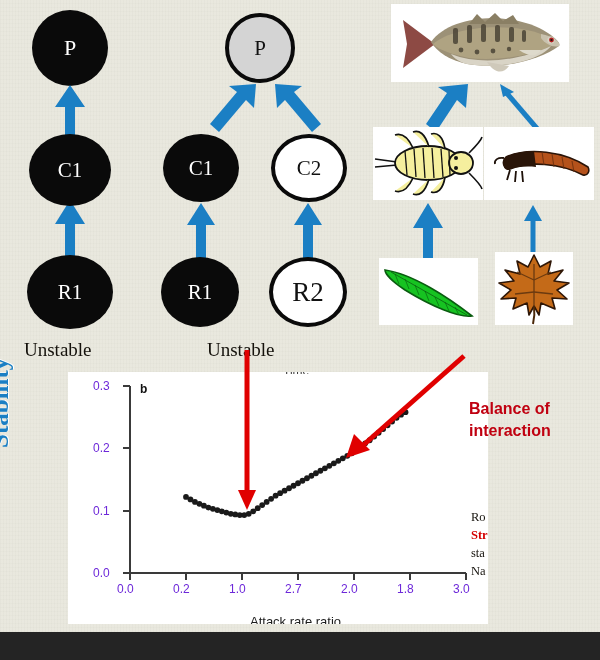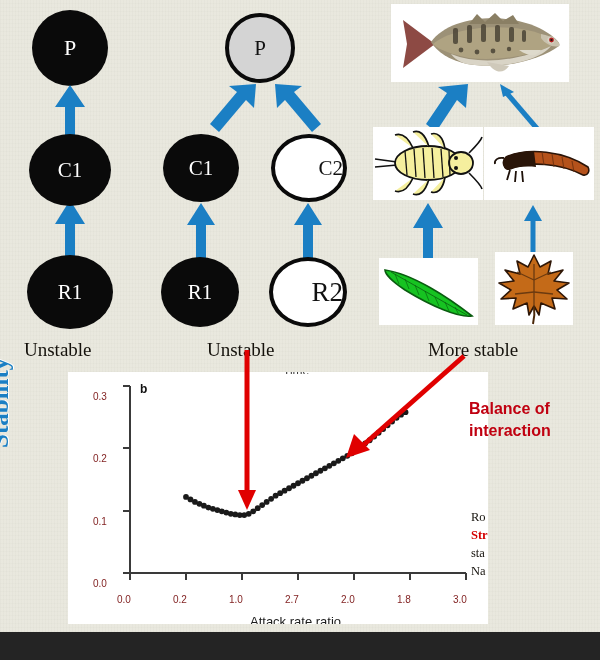--- a/index.html
+++ b/index.html
@@ -17,40 +17,40 @@
       #e9e8dd;
   }
   .node{
     position:absolute;border-radius:50%;
     display:flex;align-items:center;justify-content:center;
     font-family:"Liberation Serif", serif;
     box-sizing:border-box;
   }
   .node span{line-height:1;}
   .node.filled{background:#0a0a0a;color:#ffffff;}
-  .node.open{background:#ffffff;color:#111111;border:4px solid #0a0a0a;justify-content:flex-end;}
+  .node.open{background:#ffffff;color:#111111;border:4px solid #0a0a0a;}
   .node.gray{background:#d4d4d4;color:#111111;border:4px solid #0a0a0a;}
 
   .arrow{position:absolute;}
   .label-stab{
     position:absolute;font-family:"Liberation Serif", serif;
     font-size:19px;color:#15120c;white-space:nowrap;text-align:center;
   }
   .photo{
     position:absolute;background:#ffffff;overflow:hidden;
     display:flex;align-items:center;justify-content:center;
   }
   
   #chart{
     position:absolute;left:68px;top:372px;width:420px;height:252px;
     background:#ffffff;overflow:hidden;
   }
   .tick-lab{
     position:absolute;font-family:"Liberation Sans", sans-serif;
-    font-size:10px;color:#7f1d1d;white-space:nowrap;margin-top:12px;
+    font-size:12px;color:#6d28d9;white-space:nowrap;
   }
   .axis-title{
     position:absolute;font-family:"Liberation Sans", sans-serif;
     font-size:13px;color:#1c1c1c;white-space:nowrap;margin-top:12px;
   }
   .panel-letter{
     position:absolute;font-family:"Liberation Sans", sans-serif;
     font-size:12px;font-weight:bold;color:#111;
   }
   #stability-label{
@@ -277,21 +277,20 @@
           <path d="M39 40 L20 42"></path>
             <path d="M39 40 L58 42"></path>
         </g>
         <path d="M39 54 C40 62 39 68 38 72" stroke="#4a2708" stroke-width="2" fill="none"></path>
       </svg>
     </div>
   </div>
 
   <div class="label-stab" style="left:24px;top:339px;">Unstable</div>
   <div class="label-stab" style="left:207px;top:339px;">Unstable</div>
-  <div class="label-stab" style="left:428px;top:339px;">More stable</div>
 
   <div id="chart">
 
     <div class="clipped-time" style="left:215px;top:-8px;height:10px;">Time</div>
 
     <div class="panel-letter" style="left:72px;top:10px;">b</div>
 
     <svg id="plot-svg" width="420" height="252" viewBox="0 0 420 252" style="position:absolute;left:0;top:0;">
 
       <line x1="62" y1="14" x2="62" y2="201" stroke="#3a3a3a" stroke-width="2"></line>

